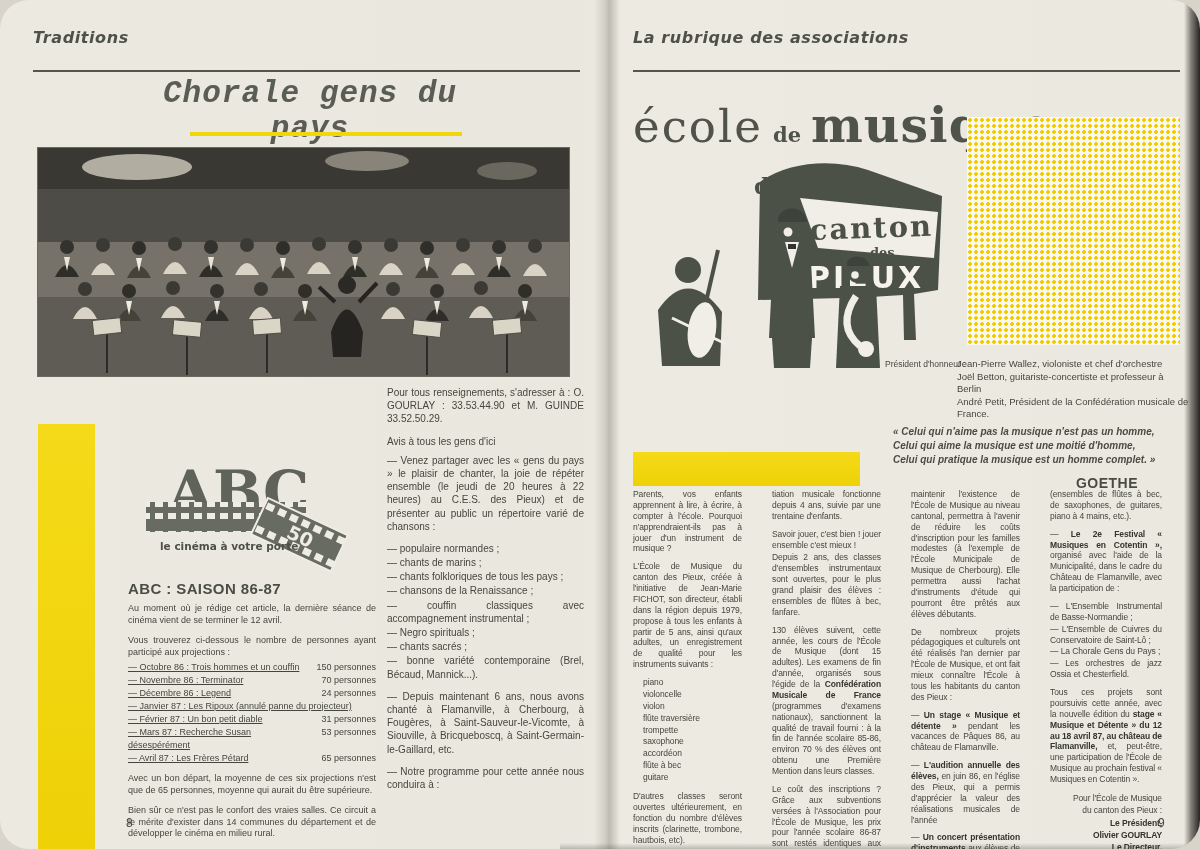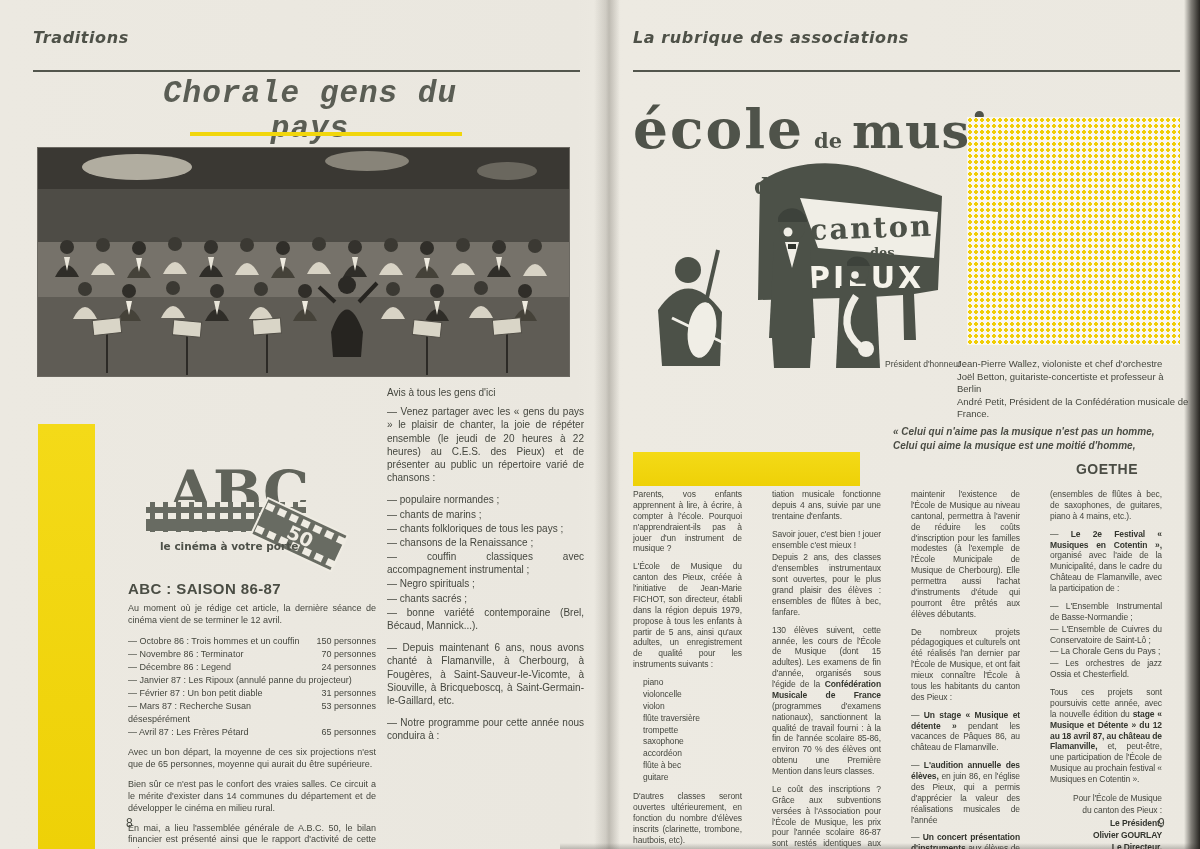--- a/index.html
+++ b/index.html
@@ -5,20 +5,21 @@
   html,body{margin:0;padding:0;}
   body{
     background:#d8d4ca;
     font-family:"Liberation Sans","DejaVu Sans",sans-serif;
     color:#45473f;
   }
   .stage{
     position:relative;width:1200px;height:849px;margin:0 auto;
     background:linear-gradient(90deg,#ece9e1 0%,#eae7df 48%,#edeae2 52%,#ebe8e0 100%);
     overflow:hidden;
+    border-radius:29px;
   }
   .abs{position:absolute;}
 
   
   .sec-label{
     font-family:"DejaVu Sans",sans-serif;
     font-weight:700;font-size:16px;letter-spacing:.6px;
     color:#4e5148;font-style:italic;
   }
   .rule{height:2px;background:#53564d;}
@@ -37,27 +38,27 @@
   .colB li{margin:0 0 1px;}
 
   .colA{width:248px;font-size:9px;line-height:1.32;text-align:justify;color:#45473f;}
   .colA p{margin:0 0 8px;}
   .abc-heading{
     font-size:15px;font-weight:700;color:#4a4d44;letter-spacing:.4px;
     font-family:"Liberation Sans",sans-serif;
   }
   .scr-list{margin:0 0 8px;}
   .scr-row{display:flex;font-size:9px;line-height:1.45;text-align:left;}
-  .scr-label{flex:1 1 auto;padding-right:6px;}
+  .scr-label{flex:1 1 auto;padding-right:6px;text-decoration:underline;}
   .scr-count{white-space:nowrap;}
   .page-num{font-size:12px;color:#45473f;}
 
   
   .em-title{display:flex;align-items:baseline;gap:10px;font-family:"DejaVu Serif","Liberation Serif",serif;color:#4f534a;}
-  .t-ecole{font-size:55px;font-weight:700;letter-spacing:2px;}
+  .t-ecole{font-size:45px;font-weight:400;letter-spacing:2px;}
   .t-de{font-size:21px;font-weight:700;}
   .t-musique{font-size:49px;font-weight:900;letter-spacing:1px;}
 
   .dotted-block{
     background-color:#faf7ee;
     background-image:radial-gradient(circle,#f0cd04 1.7px,rgba(0,0,0,0) 2px);
     background-size:6px 6px;
   }
   .yellow-bar{background:linear-gradient(180deg,#f4da18,#eed107);}
 
@@ -183,20 +184,21 @@
       <rect x="0" y="0" width="88" height="40" fill="#686b62" stroke="#efece3" stroke-width="2"></rect>
       <rect x="0" y="0" width="88" height="40" fill="url(#perf2)"></rect>
       <text x="32" y="28" font-family="'DejaVu Sans',sans-serif" font-size="19" font-weight="700" fill="#efece3">50</text>
     </g>
     <text x="20" y="100" font-family="'DejaVu Sans',sans-serif" font-size="10.5" font-weight="700" fill="#4d5048">le cinéma à votre porte</text>
   </svg>
 
   <div class="abs abc-heading" style="left:128px;top:580px;">ABC : SAISON 86-87</div>
   <div class="abs colA" style="left:128px;top:603px;">
     <p>Au moment où je rédige cet article, la dernière séance de cinéma vient de se terminer le 12 avril.</p>
+    <p class="tight" style="margin-bottom:2px;">Vous trouverez ci-dessous le nombre de personnes ayant participé aux projections :</p>
     <div class="scr-list">
       <div class="scr-row">
           <span class="scr-label">— Octobre 86 : Trois hommes et un couffin</span>
           <span class="scr-count">150 personnes</span>
         </div>
       <div class="scr-row">
           <span class="scr-label">— Novembre 86 : Terminator</span>
           <span class="scr-count">70 personnes</span>
         </div>
       <div class="scr-row">
@@ -222,20 +224,21 @@
     </div>
     <p>Avec un bon départ, la moyenne de ces six projections n'est que de 65 personnes, moyenne qui aurait du être supérieure.</p>
     <p>Bien sûr ce n'est pas le confort des vraies salles. Ce circuit a le mérite d'exister dans 14 communes du département et de développer le cinéma en milieu rural.</p>
     <p>En mai, a lieu l'assemblée générale de A.B.C. 50, le bilan financier est présenté ainsi que le rapport d'activité de cette saison.</p>
 
   </div>
 
   <div class="abs page-num" style="left:126px;top:816px;">8</div>
 
   <div class="abs colB" style="left:387px;top:386px;">
+    <p>Pour tous renseignements, s'adresser à :  O. GOURLAY :  33.53.44.90 et M. GUINDE 33.52.50.29.</p>
     <p style="margin-bottom:6px;">Avis à tous les gens d'ici</p>
     <p>— Venez partager avec les « gens du pays » le plaisir de chanter, la joie de répéter ensemble (le jeudi de 20 heures à 22 heures) au C.E.S. des Pieux) et de présenter au public un répertoire varié de chansons :</p>
     <ul>
       <li>— populaire normandes ;</li>
       <li>— chants de marins ;</li>
       <li>— chants folkloriques de tous les pays ;</li>
       <li>— chansons de la Renaissance ;</li>
       <li>— couffin classiques avec accompagnement instrumental ;</li>
       <li>— Negro spirituals ;</li>
       <li>— chants sacrés ;</li>
@@ -300,20 +303,21 @@
   <div class="abs honor-lines" style="left:957px;top:358px;">
     <div>Jean-Pierre Wallez, violoniste et chef d'orchestre</div>
     <div>Joël Betton, guitariste-concertiste et professeur à Berlin</div>
     <div>André Petit, Président de la Confédération musicale de France.</div>
   </div>
 
   <div class="abs yellow-bar" style="left:633px;top:452px;width:227px;height:34px;"></div>
   <div class="abs quote" style="left:893px;top:425px;">
     <div>« Celui qui n'aime pas la musique n'est pas un homme,</div>
     <div>Celui qui aime la musique est une moitié d'homme,</div>
+    <div>Celui qui pratique la musique est un homme complet. »</div>
     <div class="quote-attr">GOETHE</div>
   </div>
 
   <div class="abs rp-col" style="left:633px;top:489px;">
     <p><span>Parents, vos enfants apprennent à lire, à écrire, à compter à l'école. Pourquoi n'apprendraient-ils pas à jouer d'un instrument de musique ?</span><b></b><span></span></p>
     <p><span>L'École de Musique du canton des Pieux, créée à l'initiative de Jean-Marie FICHOT, son directeur, établi dans la région depuis 1979, propose à tous les enfants à partir de 5 ans, ainsi qu'aux adultes, un enregistrement de qualité pour les instruments suivants :</span><b></b><span></span></p>
     <ul class="instr">
       <li>piano</li>
       <li>violoncelle</li>
       <li>violon</li>

